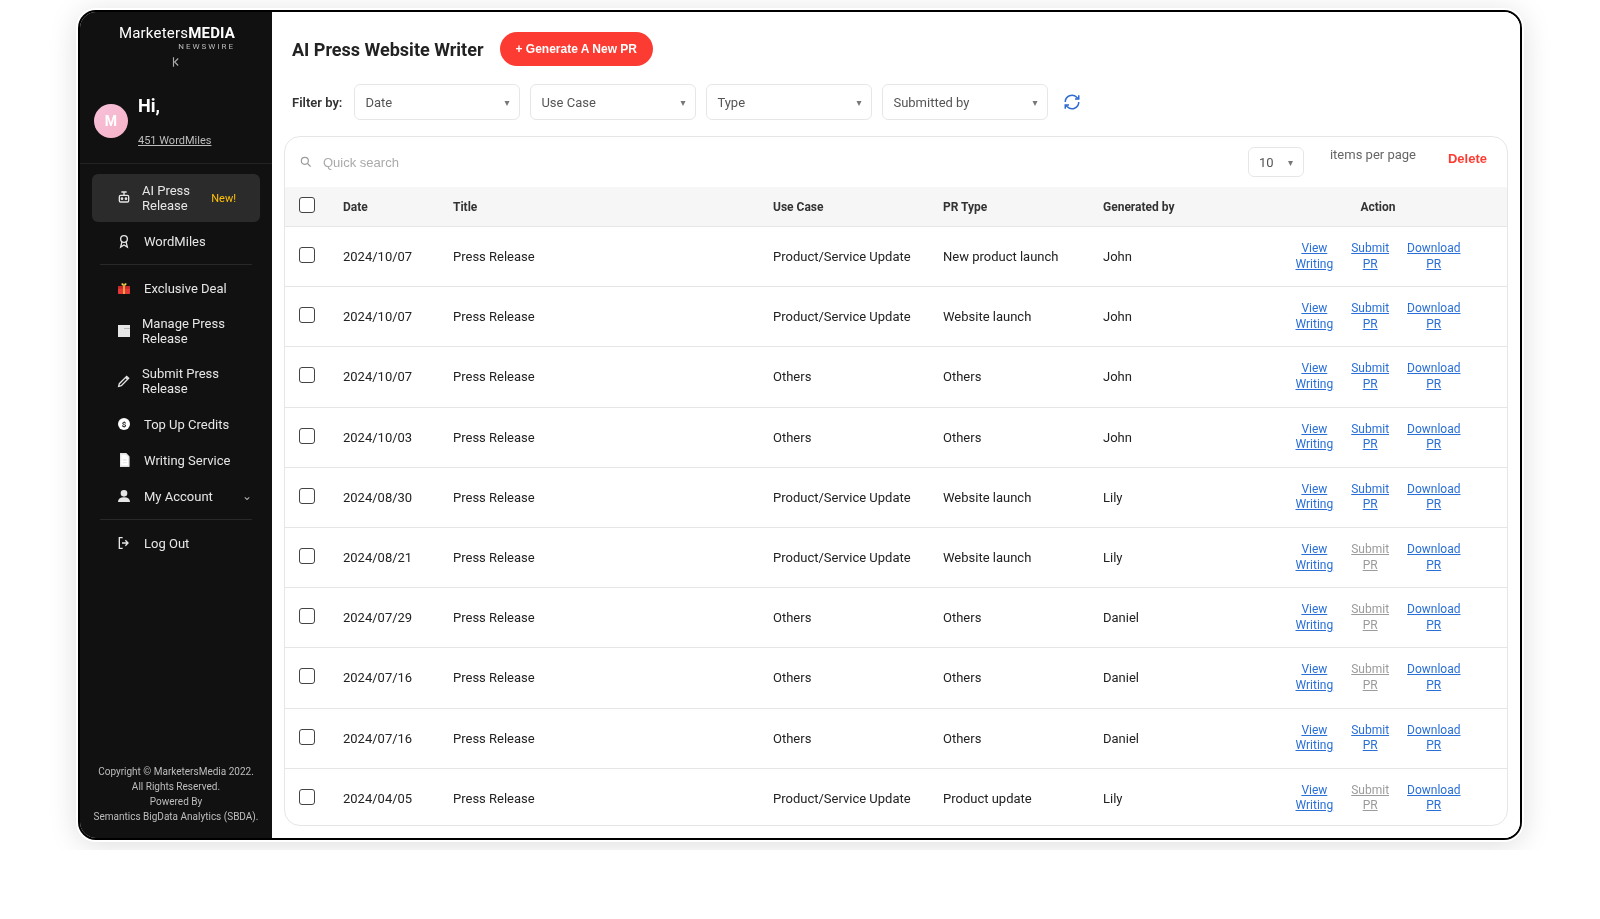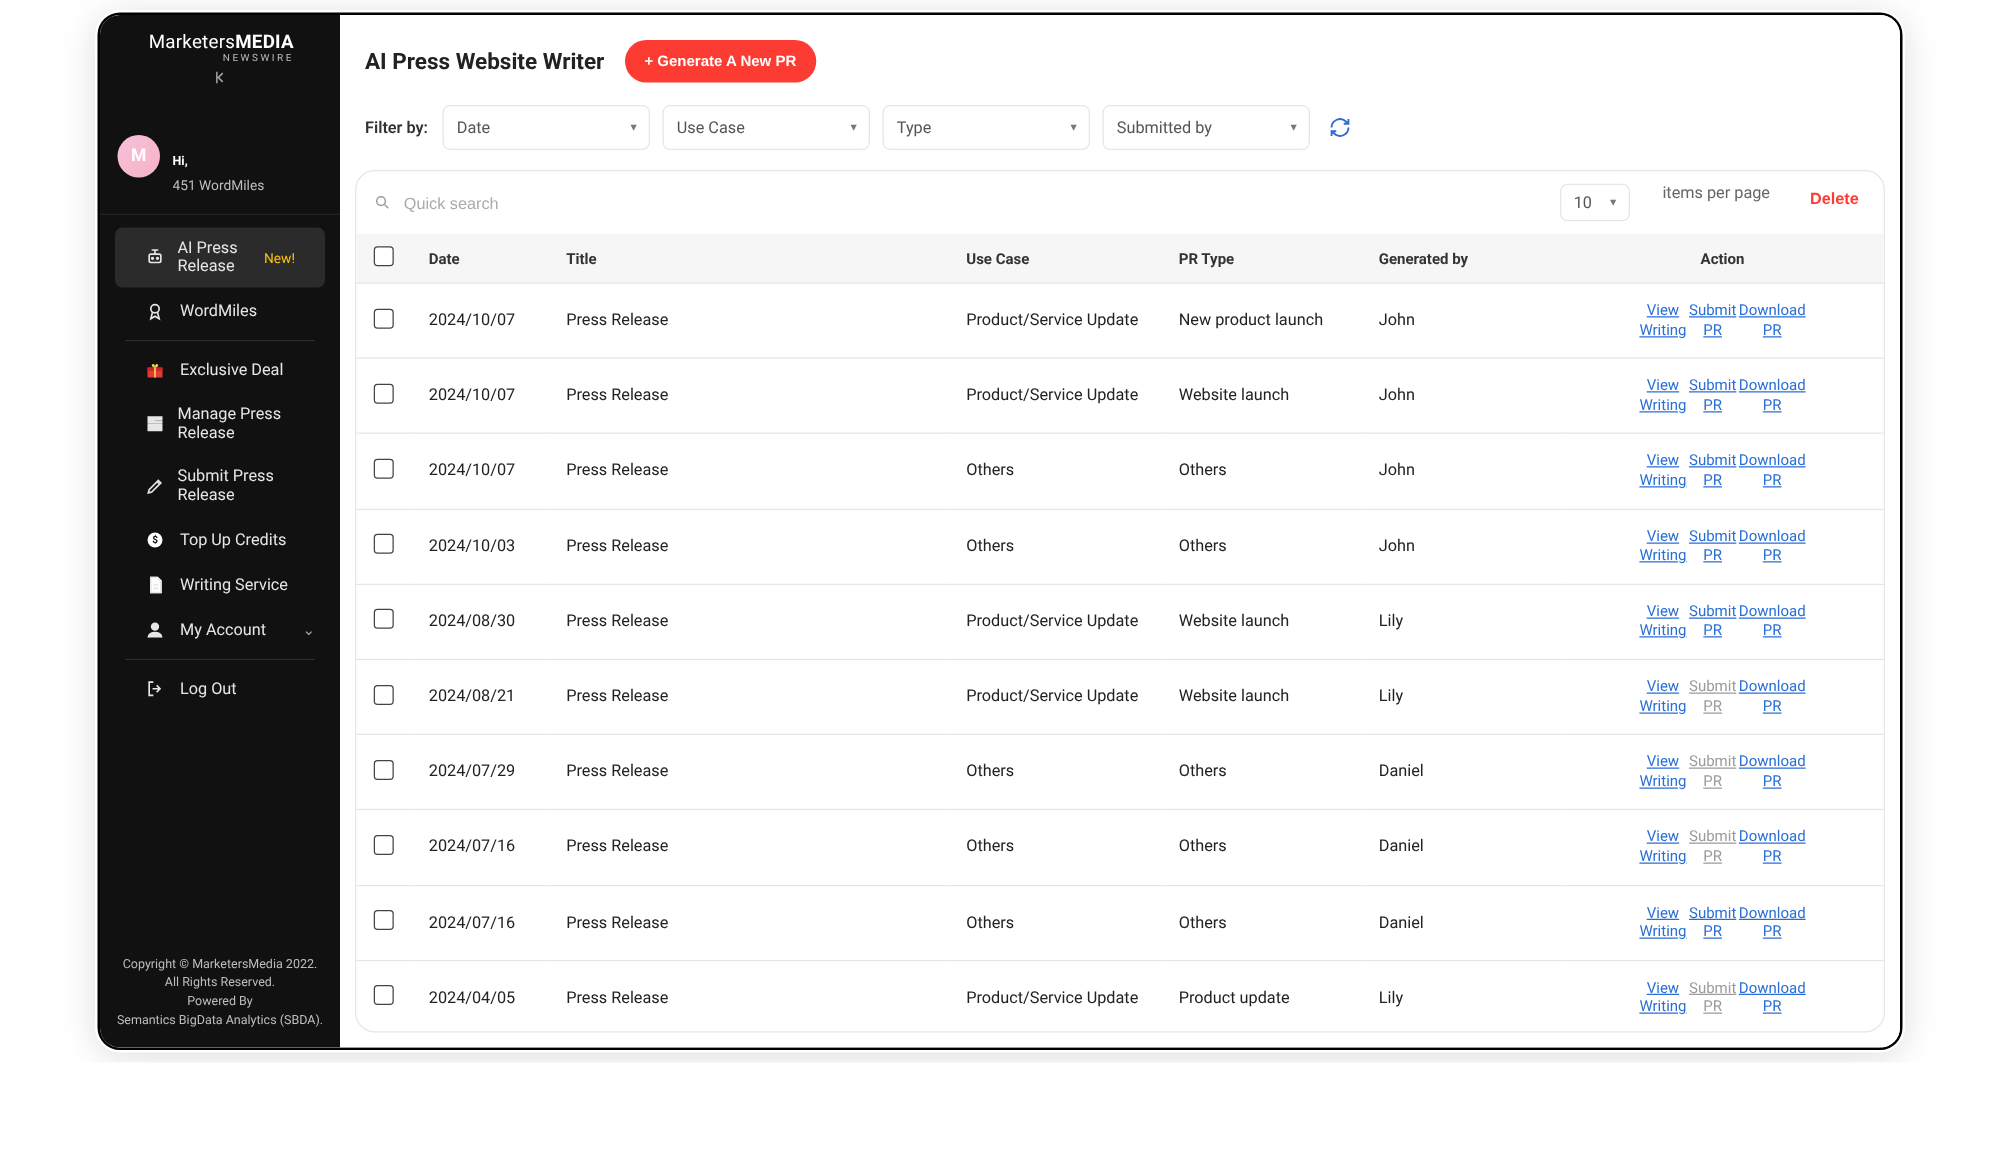--- a/index.html
+++ b/index.html
@@ -76,22 +76,22 @@
     display:flex;align-items:center;gap:10px;
     padding:12px 14px 16px;
     border-bottom:1px solid rgba(255,255,255,.08);
   }
   #avatar{
     width:34px;height:34px;border-radius:50%;
     background:linear-gradient(135deg,#f7c1d9,#f6b2c7);
     display:flex;align-items:center;justify-content:center;
     color:#fff;font-weight:700;font-size:14px;
   }
-  #user .hi{font-size:10px;font-weight:700;margin-top:29px;}
-  #user .miles{font-size:11px;color:#bdbdbd;margin-top:7px;}
+  #user .hi{font-size:18px;font-weight:700;}
+  #user .miles{font-size:11px;color:#bdbdbd;margin-top:18px;text-decoration:underline;}
   .nav{padding:8px 8px;}
   .nav-item{
     display:flex;align-items:center;gap:10px;
     padding:9px 24px;margin:2px 4px;border-radius:6px;cursor:pointer;
     font-size:13px;color:#e6e6e6;
     position:relative;
   }
   .nav-item.active{background:#2b2b2b;}
   .nav-item .icon{width:18px;text-align:center;color:#e6e6e6;}
   .nav-item .badge{color:var(--yellow);font-weight:400;margin-left:2px;font-size:11px;}
@@ -146,21 +146,21 @@
   table{width:100%;border-collapse:collapse;}
   thead th{
     background:#f6f6f6;text-align:left;padding:10px 14px;font-size:12px;font-weight:700;color:#333;
     border-bottom:1px solid var(--border);
   }
   tbody td{
     padding:14px 14px;border-top:1px solid var(--border);font-size:13px;vertical-align:middle;
   }
   .chk{width:16px;height:16px;border:1.5px solid #444;border-radius:3px;display:inline-block;cursor:pointer;}
   thead .chk,tbody .chk{background:#fff;}
-  .actions{display:flex;gap:2px;justify-content:center;}
+  .actions{display:flex;gap:18px;justify-content:center;}
   .actions a{font-size:12px;text-decoration:underline;text-align:center;line-height:1.3;cursor:pointer;}
   .actions .view,.actions .download{color:var(--blue);}
   .actions .submit{color:var(--blue);}
   .actions .submit.disabled{color:var(--grey);text-decoration:underline;}
   th.col-check,td.col-check{width:40px;text-align:center;}
   th.col-date,td.col-date{width:110px;}
   th.col-title{width:320px;}
   th.col-use{width:170px;}
   th.col-type{width:160px;}
   th.col-gen{width:160px;}

